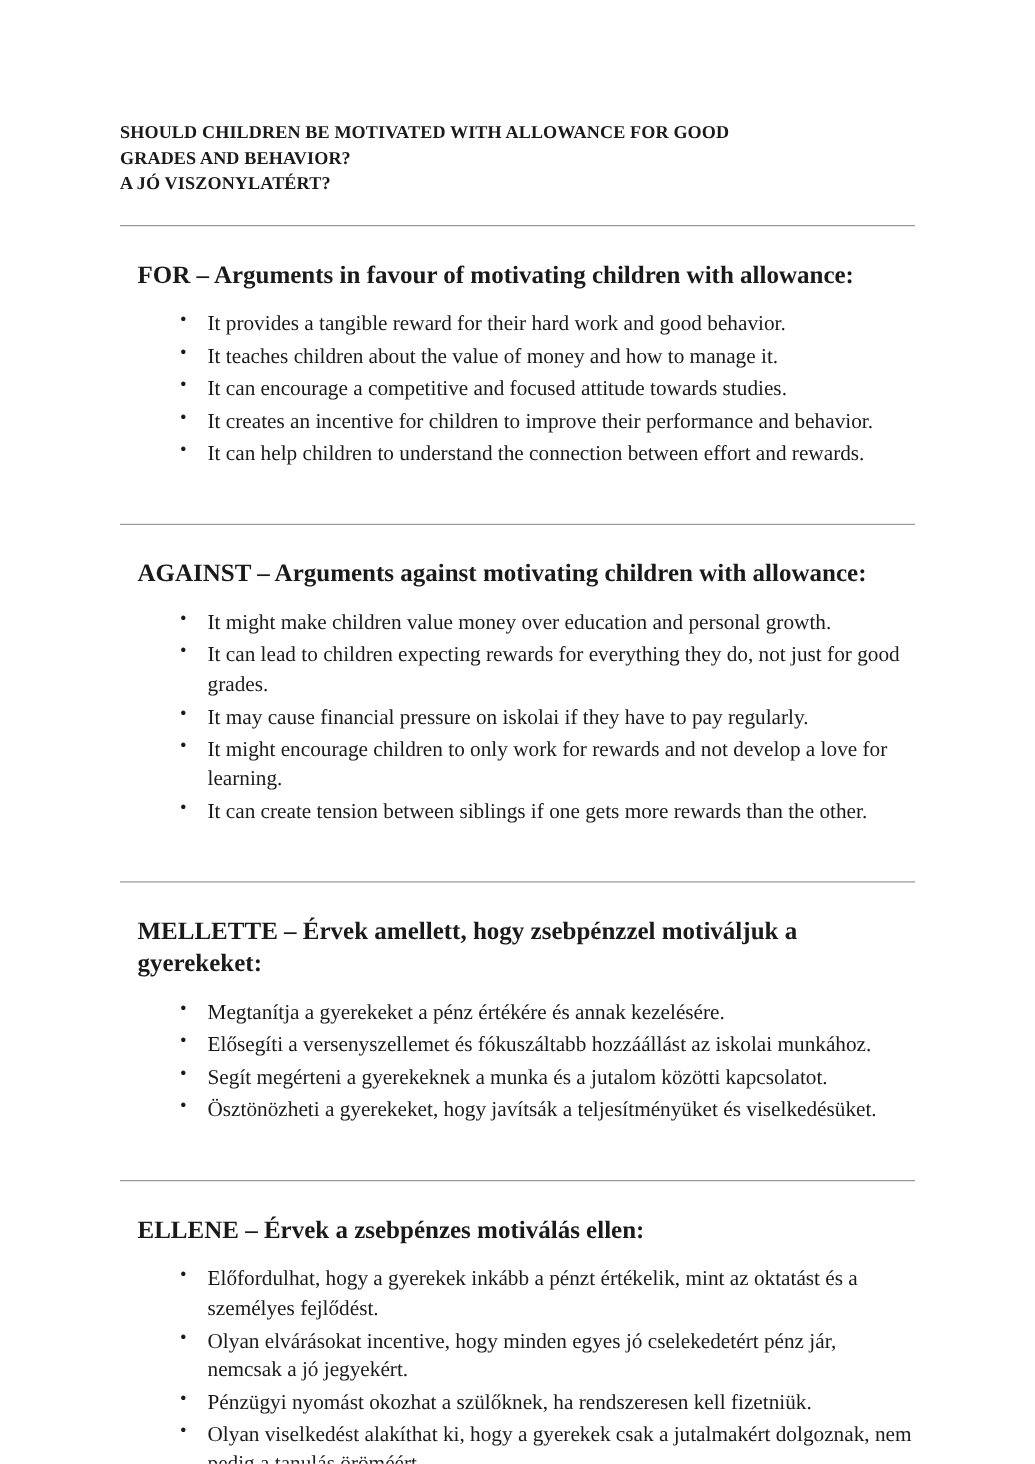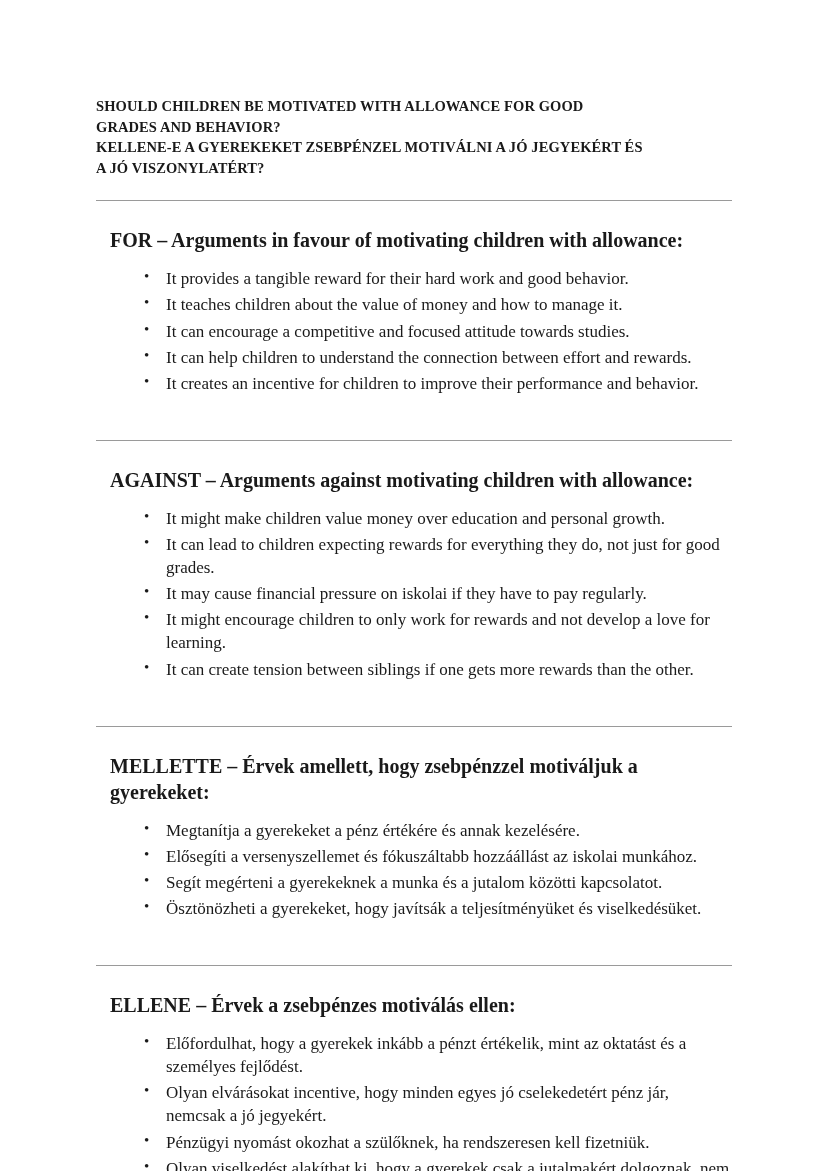--- a/index.html
+++ b/index.html
@@ -76,34 +76,33 @@
   }
 </style>
 </head>
 <body>
 
 <div class="page">
 
   <h1 class="doc-title">
     <span class="line">SHOULD CHILDREN BE MOTIVATED WITH ALLOWANCE FOR GOOD</span>
     <span class="line">GRADES AND BEHAVIOR?</span>
-    <span class="line">KELLENE-E A GYEREKEKET ZSEBPÉNZEL MOTIVÁLNI A JÓ JEGYEKÉRT ÉS</span>
     <span class="line">A JÓ VISZONYLATÉRT?</span>
   </h1>
 
   <hr class="rule">
 
   <section class="section">
     <h2 class="section-heading">FOR – Arguments in favour of motivating children with allowance:</h2>
     <ul class="bullets">
       <li>It provides a tangible reward for their hard work and good behavior.</li>
       <li>It teaches children about the value of money and how to manage it.</li>
       <li>It can encourage a competitive and focused attitude towards studies.</li>
+      <li>It creates an incentive for children to improve their performance and behavior.</li>
       <li>It can help children to understand the connection between effort and rewards.</li>
-      <li>It creates an incentive for children to improve their performance and behavior.</li>
     </ul>
   </section>
 
   <div class="spacer-after-list"></div>
   <hr class="rule">
 
   <section class="section">
     <h2 class="section-heading">AGAINST – Arguments against motivating children with allowance:</h2>
     <ul class="bullets">
       <li>It might make children value money over education and personal growth.</li>

